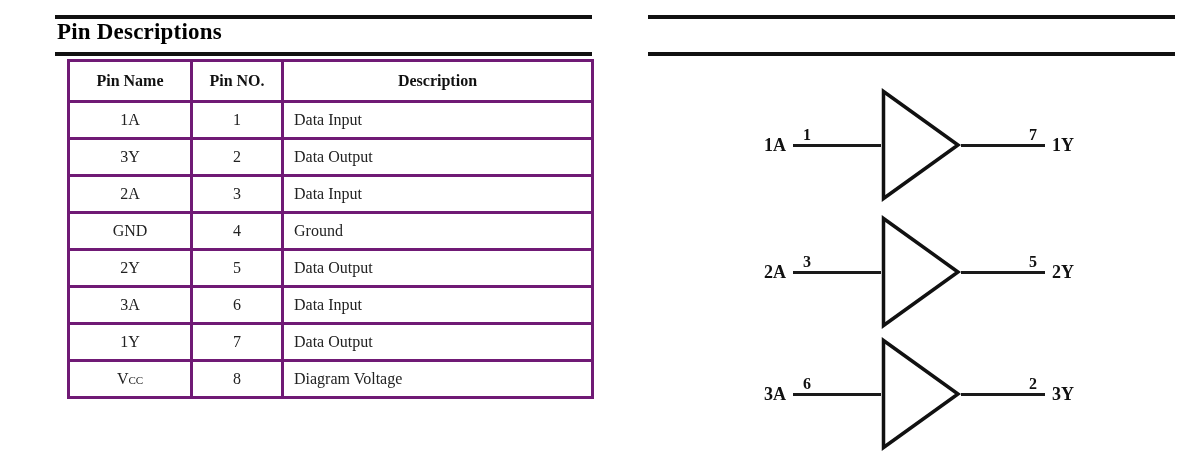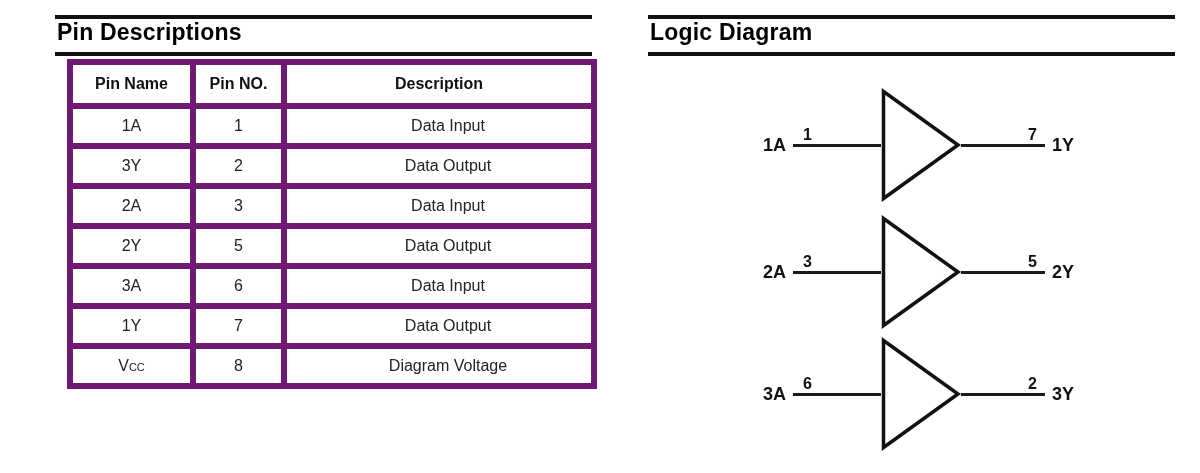--- a/index.html
+++ b/index.html
@@ -8,20 +8,21 @@
     background: #ffffff;
     font-family: "Liberation Sans", "DejaVu Sans", sans-serif;
   }
   #page {
     position: relative;
     width: 1200px;
     height: 473px;
     background: #ffffff;
     overflow: hidden;
     color: #1a1a1a;
+    font-family: Liberation Serif, serif;
   }
 
   
   .section-head { position: absolute; }
   .section-head .rule {
     position: absolute; left: 0; right: 0; height: 4px; background: #111;
   }
   .section-head .rule.top { top: 0; }
   .section-head .rule.bottom { top: 37px; }
   .section-head .section-title {
@@ -34,30 +35,30 @@
 
   
   #pin-table {
     position: absolute; left: 67px; top: 59px;
     border-collapse: collapse; table-layout: fixed;
     width: 524px;
     border: 3px solid #000;
     font-size: 16px; color: #222;
   }
   #pin-table th, #pin-table td {
-    border: 6px solid #701a75;
+    border: 3px solid #701a75;
     padding: 0;
     text-align: center;
     vertical-align: middle;
     overflow: hidden;
     white-space: nowrap;
   }
   #pin-table th { height: 38px; font-weight: bold; color: #111; }
   #pin-table td { height: 34px; }
-  #pin-table td.desc { text-align: center; padding-left: 18px; }
+  #pin-table td.desc { text-align: left; padding-left: 10px; }
   .vsub { font-size: 11px; margin-top: 39px; }
 
   
   .gate {
     position: absolute; left: 742px; height: 114px;
     display: flex; align-items: center;
   }
   .gate .pin-label {
     font-size: 18px; font-weight: bold; color: #111; white-space: nowrap;
   }
@@ -83,21 +84,20 @@
 <div id="page">
 
   <div class="section-head" id="pin-head">
     <div class="rule top"></div>
     <div class="section-title">Pin Descriptions</div>
     <div class="rule bottom"></div>
   </div>
 
   <div class="section-head" id="logic-head">
     <div class="rule top"></div>
-    <div class="section-title">Logic Diagram</div>
     <div class="rule bottom"></div>
   </div>
 
   <table id="pin-table">
     <colgroup>
       <col style="width:123px">
         <col style="width:91px">
         <col style="width:310px">
     </colgroup>
     <thead>
@@ -119,20 +119,25 @@
       <td class="no">2</td>
       <td class="desc">Data Output</td>
     </tr>
 
     <tr>
       <td class="name">2A</td>
       <td class="no">3</td>
       <td class="desc">Data Input</td>
     </tr>
 
+    <tr>
+      <td class="name">GND</td>
+      <td class="no">4</td>
+      <td class="desc">Ground</td>
+    </tr>
 
     <tr>
       <td class="name">2Y</td>
       <td class="no">5</td>
       <td class="desc">Data Output</td>
     </tr>
 
     <tr>
       <td class="name">3A</td>
       <td class="no">6</td>

